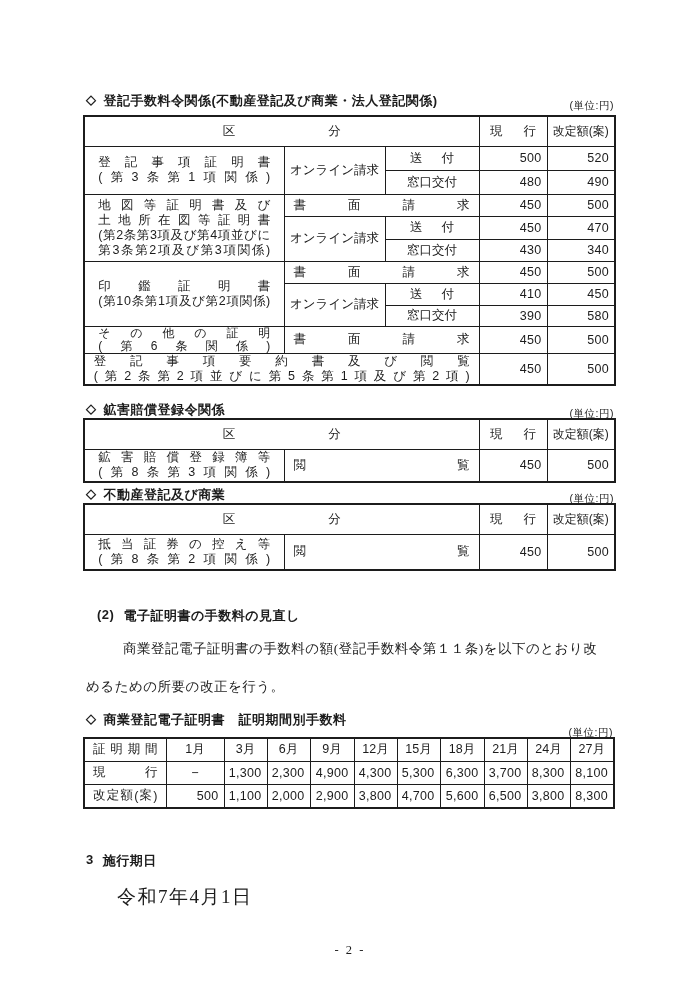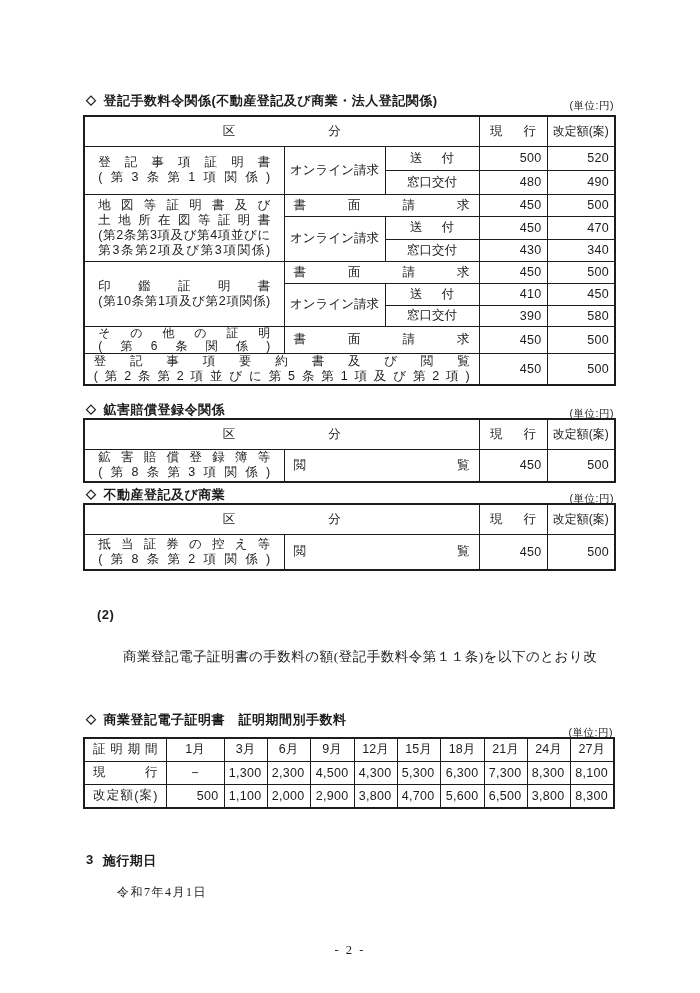--- a/index.html
+++ b/index.html
@@ -30,23 +30,23 @@
   .jst span { display:block; }
   .jheader { width:118px; margin:0 auto; }
   .jcur    { width:46px;  margin:0 auto; }
   .jnarrow { width:44px;  margin:0 auto; }
   .jspread { margin:0 9px; }
   .jbox      { width:172px; margin:0 auto; }
   .jbox-wide { width:376px; margin:0 auto; }
   .jspread4  { margin:0 8px; }
 
   .t4 td { font-size:12px; }
-  .para { font-size:13.5px; letter-spacing:0.5px; white-space:nowrap;margin-top:8px; }
+  .para { font-size:13.5px; letter-spacing:0.5px; white-space:nowrap; }
   .footer { width:700px; text-align:center; font-size:12.5px; letter-spacing:2px; }
-  .date { font-size:12px; letter-spacing:1.5px; }
+  .date { font-size:19px; letter-spacing:1.5px; }
 </style>
 </head>
 <body>
 
 <div class="page">
 
   <div class="abs sec-title" style="left:86px; top:92px;">
     <span>◇</span>
     <span>登記手数料令関係(不動産登記及び商業・法人登記関係)</span>
   </div>
@@ -474,22 +474,24 @@
             </div>
           </td>
       <td class="num">450</td>
       <td class="num">500</td>
     </tr>
   </tbody>
     </table>
 
   <div class="abs sub-title" style="left:97px; top:607px;">
     <span>(2)</span>
+    <span>電子証明書の手数料の見直し</span>
   </div>
   <div class="abs para serif" style="left:123px; top:640px;">商業登記電子証明書の手数料の額(登記手数料令第１１条)を以下のとおり改</div>
+  <div class="abs para serif" style="left:86px; top:678px;">めるための所要の改正を行う。</div>
 
   <div class="abs sec-title" style="left:86px; top:711px;">
     <span>◇</span>
     <span>商業登記電子証明書　証明期間別手数料</span>
   </div>
   <div class="abs unit" style="right:87px; top:726px;">(単位:円)</div>
 
   <table class="t t4" style="left:83px; top:737px;">
     <colgroup>
       <col style="width:82px">
@@ -528,25 +530,25 @@
     <tr style="height:23px">
       <td>
             <div class="jst jspread4">
               <span>現</span>
               <span>行</span>
             </div>
           </td>
       <td class="ctr">−</td>
       <td class="num">1,300</td>
       <td class="num">2,300</td>
-      <td class="num">4,500</td>
+      <td class="num">4,900</td>
       <td class="num">4,300</td>
       <td class="num">5,300</td>
       <td class="num">6,300</td>
-      <td class="num">7,300</td>
+      <td class="num">3,700</td>
       <td class="num">8,300</td>
       <td class="num">8,100</td>
     </tr>
     <tr style="height:24px">
       <td>
             <div class="jst jspread4">
               <span>改</span>
               <span>定</span>
               <span>額</span>
               <span>(</span>

